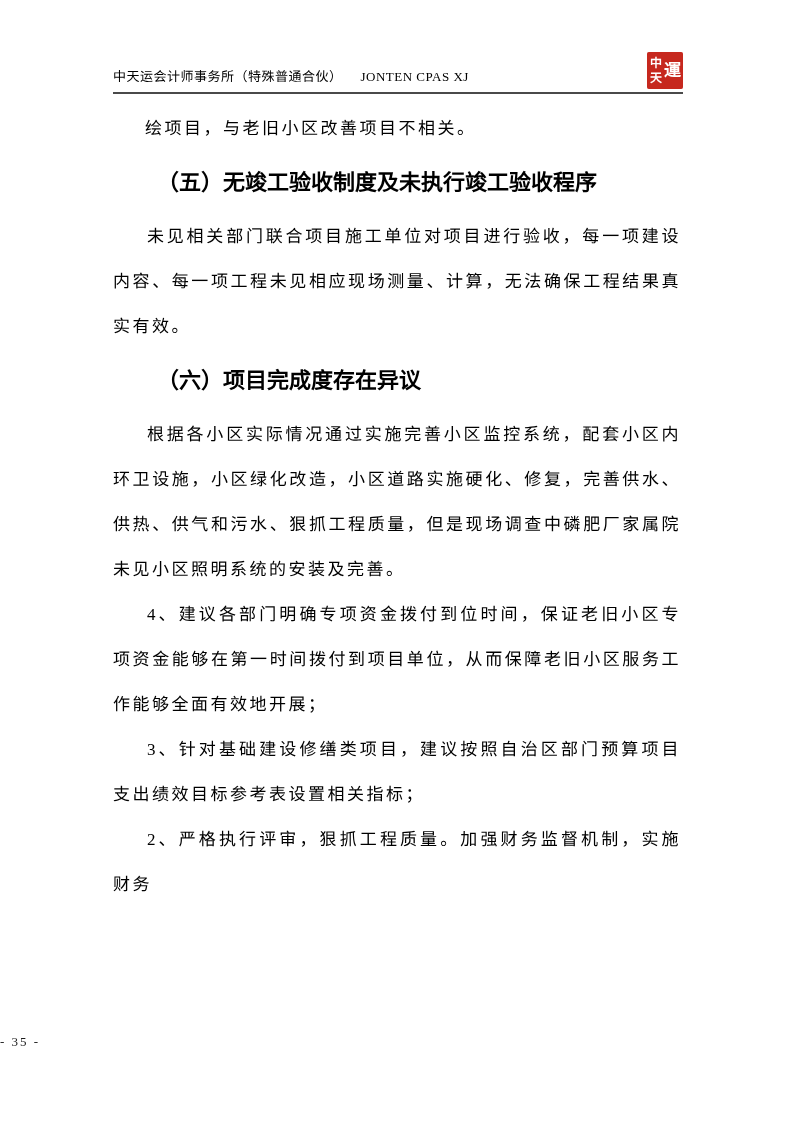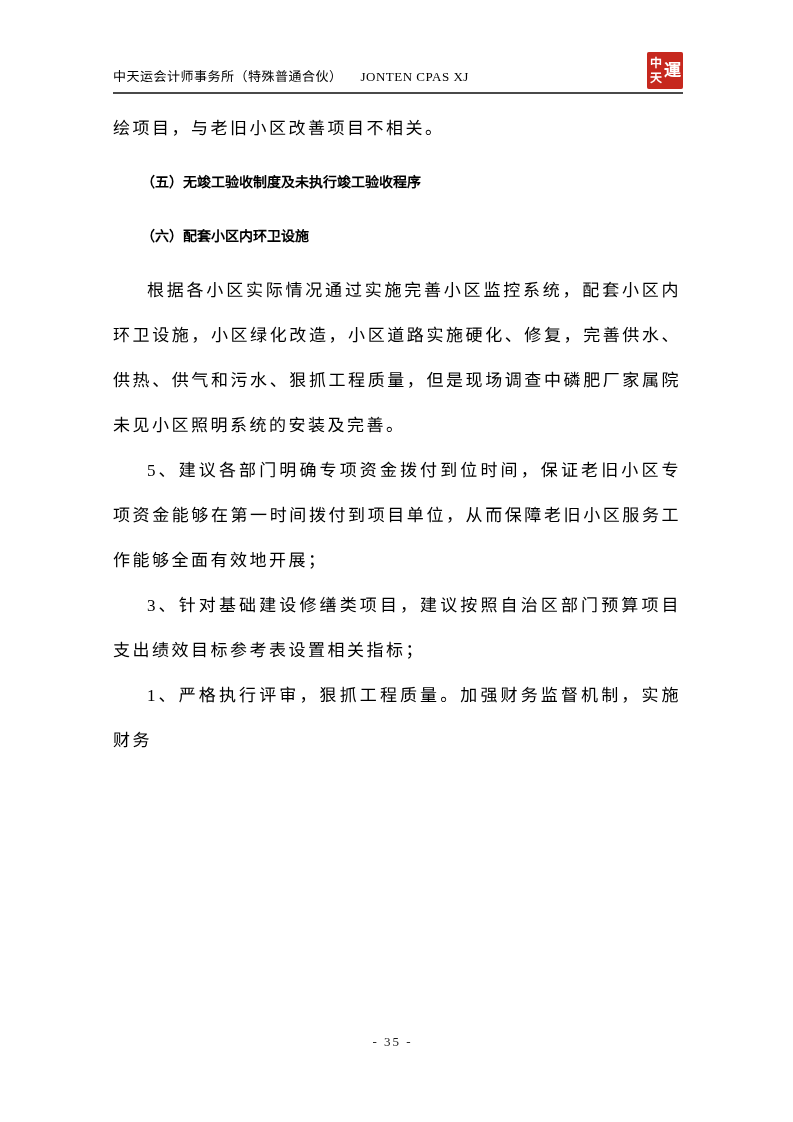--- a/index.html
+++ b/index.html
@@ -71,39 +71,39 @@
     font-size: 17px;
     line-height: 45px;
     text-align: justify;
     letter-spacing: 2.5px;
   }
   .para {
     text-indent: 2em;
   }
   .para.continuation {
     text-indent: 0;
+    margin-left: 32px;
   }
   .section-heading {
     font-family: "DejaVu Sans", "Liberation Sans", sans-serif;
     font-weight: bold;
-    font-size: 14px;
+    font-size: 22px;
     letter-spacing: 0;
     text-indent: 2em;
     line-height: 45px;
     margin-top: 9px;
     margin-bottom: 9px;
   }
 
   
   .footer {
     position: absolute;
     left: 0;
     right: 8px;
     bottom: 72px;
-    text-align: center;
     font-size: 13px;
     letter-spacing: 2px;
     color: #1a1a1a;
   }
 </style>
 </head>
 <body>
 
 <div class="page">
 
@@ -118,25 +118,26 @@
       </div>
       <div class="seal-right">運</div>
     </div>
   </div>
 
   <div class="doc-body">
 
     <p class="para continuation">绘项目，与老旧小区改善项目不相关。</p>
 
     <h3 class="section-heading">（五）无竣工验收制度及未执行竣工验收程序</h3>
+    <p class="para">未见相关部门联合项目施工单位对项目进行验收，每一项建设内容、每一项工程未见相应现场测量、计算，无法确保工程结果真实有效。</p>
 
-    <h3 class="section-heading">（六）配套小区内环卫设施</h3>
+    <h3 class="section-heading">（六）项目完成度存在异议</h3>
     <p class="para">根据各小区实际情况通过实施完善小区监控系统，配套小区内环卫设施，小区绿化改造，小区道路实施硬化、修复，完善供水、供热、供气和污水、狠抓工程质量，但是现场调查中磷肥厂家属院未见小区照明系统的安装及完善。</p>
 
-    <p class="para">5、建议各部门明确专项资金拨付到位时间，保证老旧小区专项资金能够在第一时间拨付到项目单位，从而保障老旧小区服务工作能够全面有效地开展；</p>
+    <p class="para">4、建议各部门明确专项资金拨付到位时间，保证老旧小区专项资金能够在第一时间拨付到项目单位，从而保障老旧小区服务工作能够全面有效地开展；</p>
     <p class="para">3、针对基础建设修缮类项目，建议按照自治区部门预算项目支出绩效目标参考表设置相关指标；</p>
-    <p class="para">1、严格执行评审，狠抓工程质量。加强财务监督机制，实施财务</p>
+    <p class="para">2、严格执行评审，狠抓工程质量。加强财务监督机制，实施财务</p>
 
   </div>
 
   <div class="footer">- 35 -</div>
 
 </div>
 
 </body></html>

